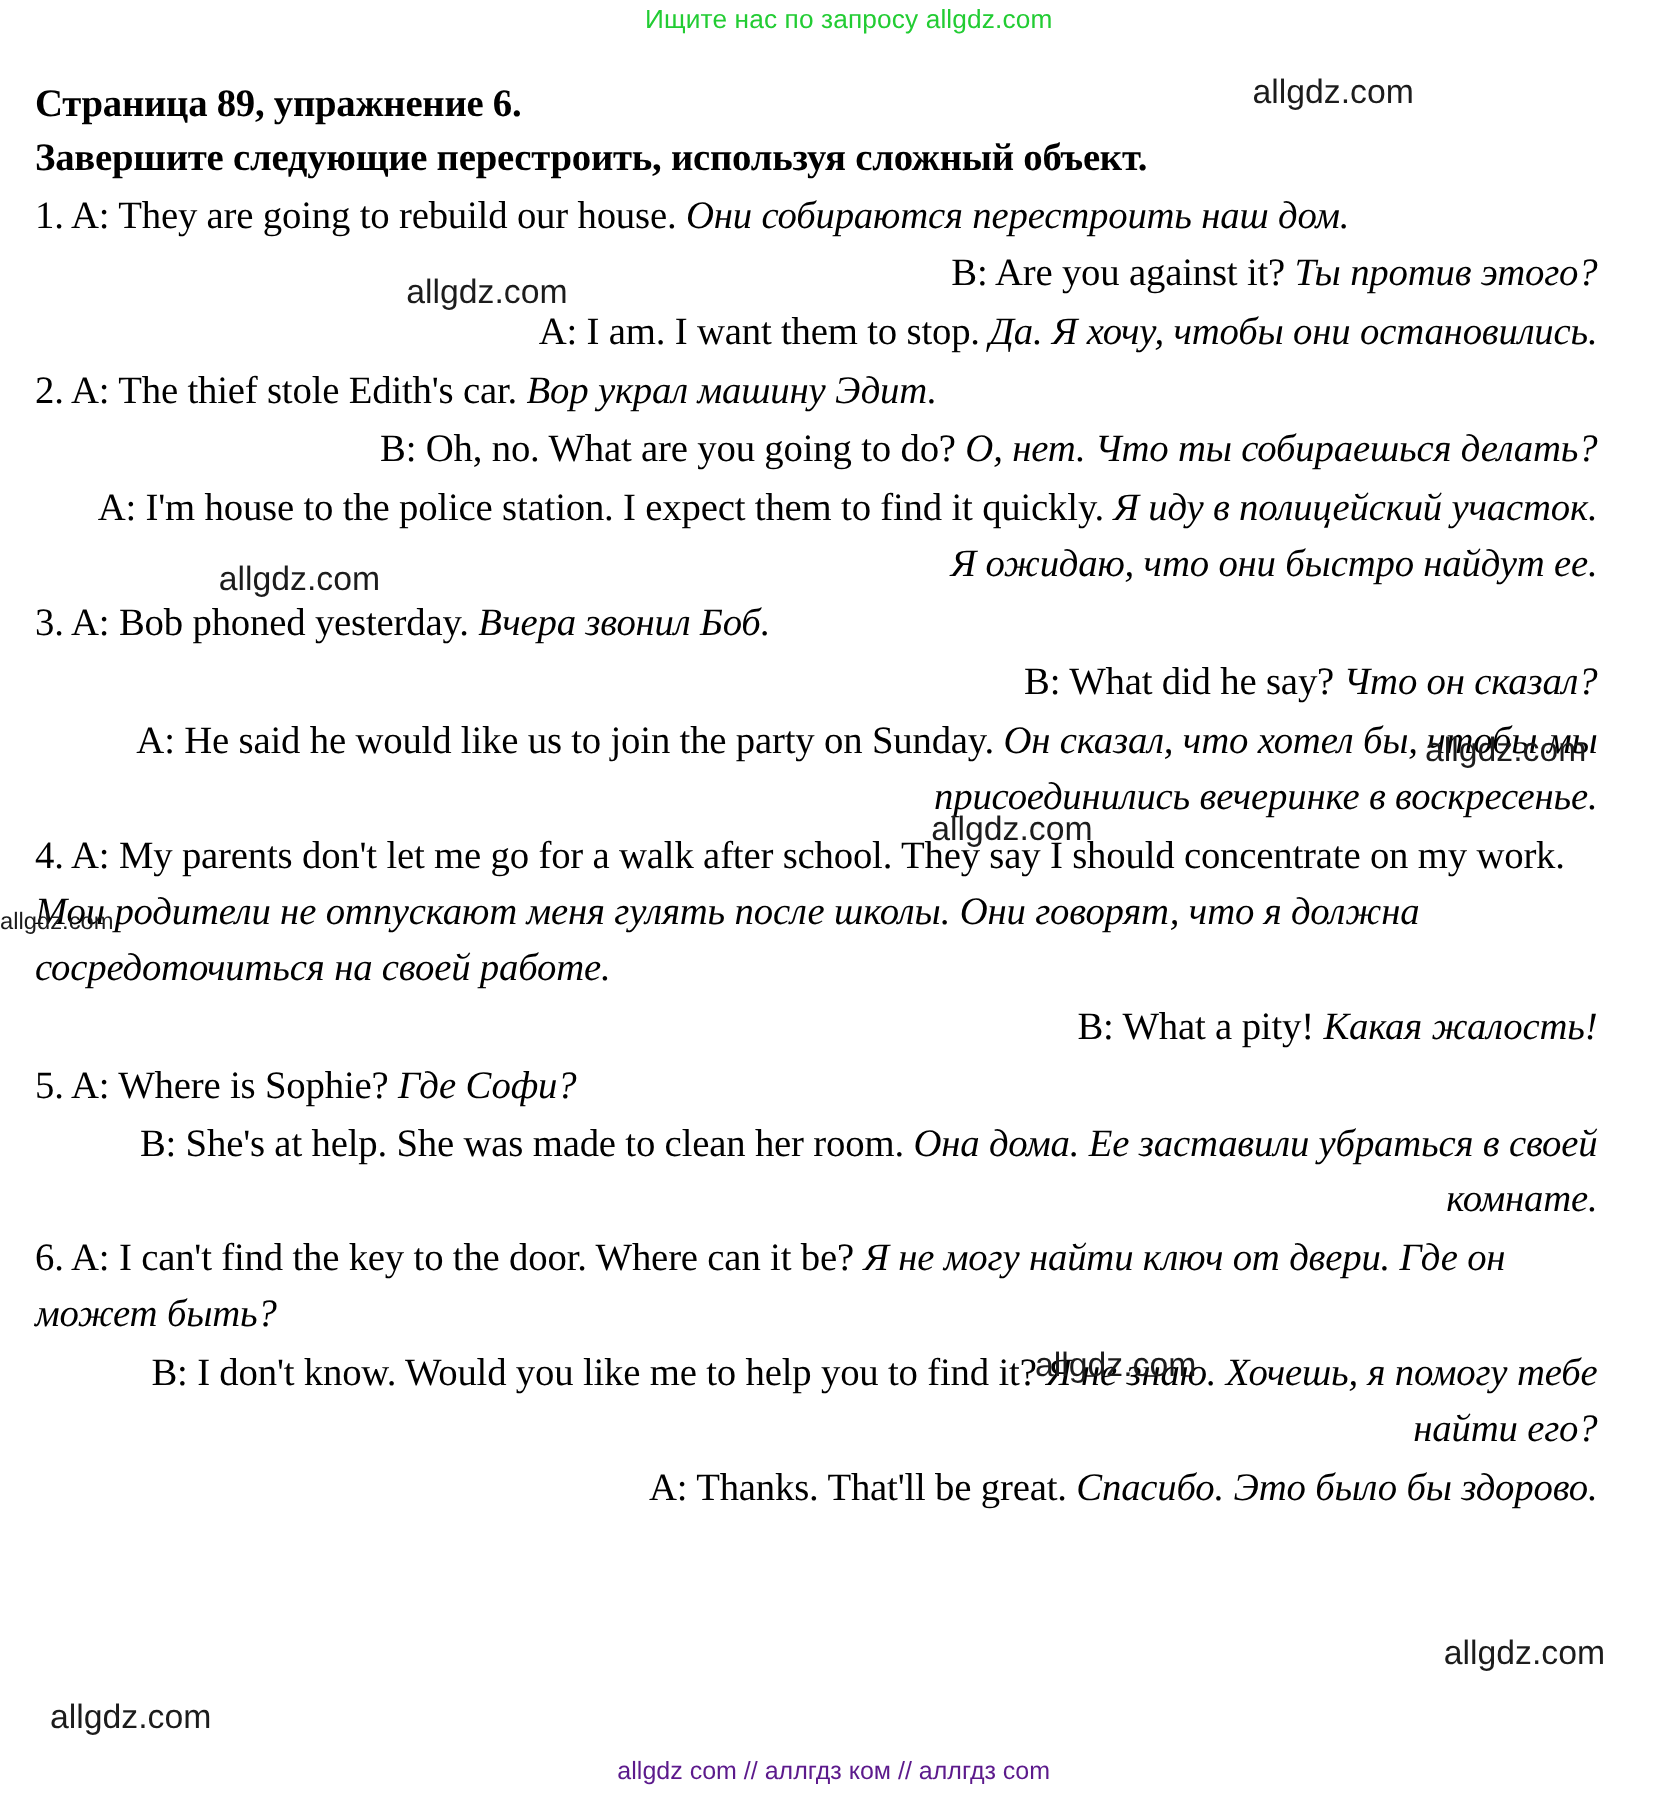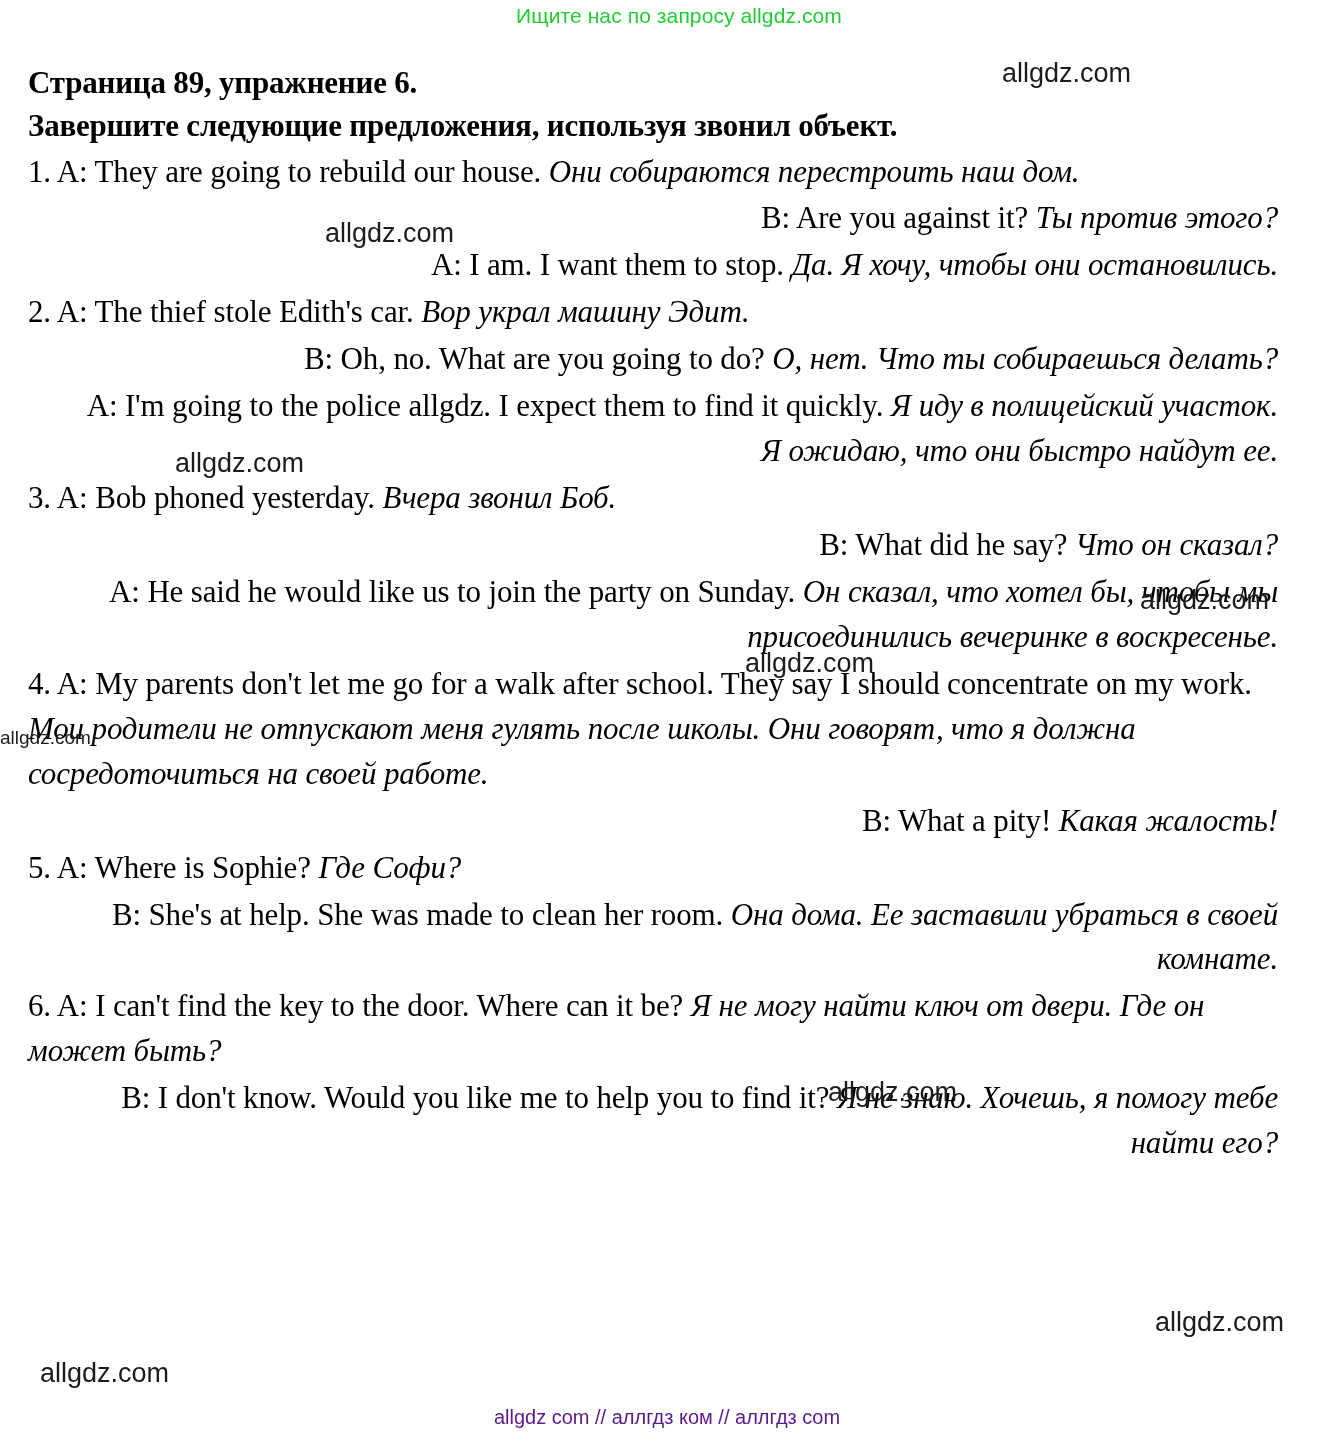--- a/index.html
+++ b/index.html
@@ -86,37 +86,38 @@
     font-style: normal;
   }
 </style>
 </head>
 <body>
 
 <div class="promo-banner" style="color: rgb(34, 204, 51);">Ищите нас по запросу allgdz.com</div>
 
 <div class="doc">
   <div class="title-line">Страница 89, упражнение 6.</div>
-  <div class="title-line">Завершите следующие предложения, используя звонил объект.</div>
+  <div class="title-line">Завершите следующие перестроить, используя сложный объект.</div>
   <div id="items-container">
       <div class="para"><span class="en">1. A: They are going to rebuild our house. </span><span class="ru">Они собираются перестроить наш дом.</span></div>
       <div class="para indent"><span class="en">B: Are you against it? </span><span class="ru">Ты против этого?</span></div>
       <div class="para indent"><span class="en">A: I am. I want them to stop. </span><span class="ru">Да. Я хочу, чтобы они остановились.</span></div>
       <div class="para"><span class="en">2. A: The thief stole Edith's car. </span><span class="ru">Вор украл машину Эдит.</span></div>
       <div class="para indent"><span class="en">B: Oh, no. What are you going to do? </span><span class="ru">О, нет.  Что ты собираешься делать?</span></div>
-      <div class="para indent"><span class="en">A: I'm going to the police allgdz. I expect them to find it quickly. </span><span class="ru">Я иду в полицейский участок. Я ожидаю, что они быстро найдут ее.</span></div>
+      <div class="para indent"><span class="en">A: I'm house to the police station. I expect them to find it quickly. </span><span class="ru">Я иду в полицейский участок. Я ожидаю, что они быстро найдут ее.</span></div>
       <div class="para"><span class="en">3. A: Bob phoned yesterday. </span><span class="ru">Вчера звонил Боб.</span></div>
       <div class="para indent"><span class="en">B: What did he say? </span><span class="ru">Что он сказал?</span></div>
       <div class="para indent"><span class="en">A: He said he would like us to join the party on Sunday. </span><span class="ru">Он сказал, что хотел бы, чтобы мы присоединились вечеринке в воскресенье.</span></div>
       <div class="para"><span class="en">4. A: My parents don't let me go for a walk after school. They say I should concentrate on my work. </span><span class="ru">Мои родители не отпускают меня гулять после школы. Они говорят, что я должна сосредоточиться на своей работе.</span></div>
       <div class="para indent"><span class="en">B: What a pity! </span><span class="ru">Какая жалость!</span></div>
       <div class="para"><span class="en">5. A: Where is Sophie? </span><span class="ru">Где Софи?</span></div>
       <div class="para indent"><span class="en">B: She's at help. She was made to clean her room. </span><span class="ru">Она дома. Ее заставили убраться в своей комнате.</span></div>
       <div class="para"><span class="en">6. A: I can't find the key to the door. Where can it be? </span><span class="ru">Я не могу найти ключ от двери. Где он может быть?</span></div>
       <div class="para indent"><span class="en">B: I don't know. Would you like me to help you to find it? </span><span class="ru">Я не знаю. Хочешь, я помогу тебе найти его?</span></div>
+      <div class="para indent"><span class="en">A: Thanks. That'll be great. </span><span class="ru">Спасибо. Это было бы здорово.</span></div>
     </div>
 </div>
 
 <div id="watermark-layer">
     <div class="watermark" style="left: 1002px; top: 58px; font-size: 27px; color: rgb(28, 28, 28);">allgdz.com</div>
     <div class="watermark" style="left: 325px; top: 218px; font-size: 27px; color: rgb(28, 28, 28);">allgdz.com</div>
     <div class="watermark" style="left: 175px; top: 448px; font-size: 27px; color: rgb(28, 28, 28);">allgdz.com</div>
     <div class="watermark" style="left: 1140px; top: 585px; font-size: 27px; color: rgb(28, 28, 28);">allgdz.com</div>
     <div class="watermark" style="left: 745px; top: 648px; font-size: 27px; color: rgb(28, 28, 28);">allgdz.com</div>
     <div class="watermark" style="left: 0px; top: 727px; font-size: 19px; color: rgb(28, 28, 28);">allgdz.com</div>

